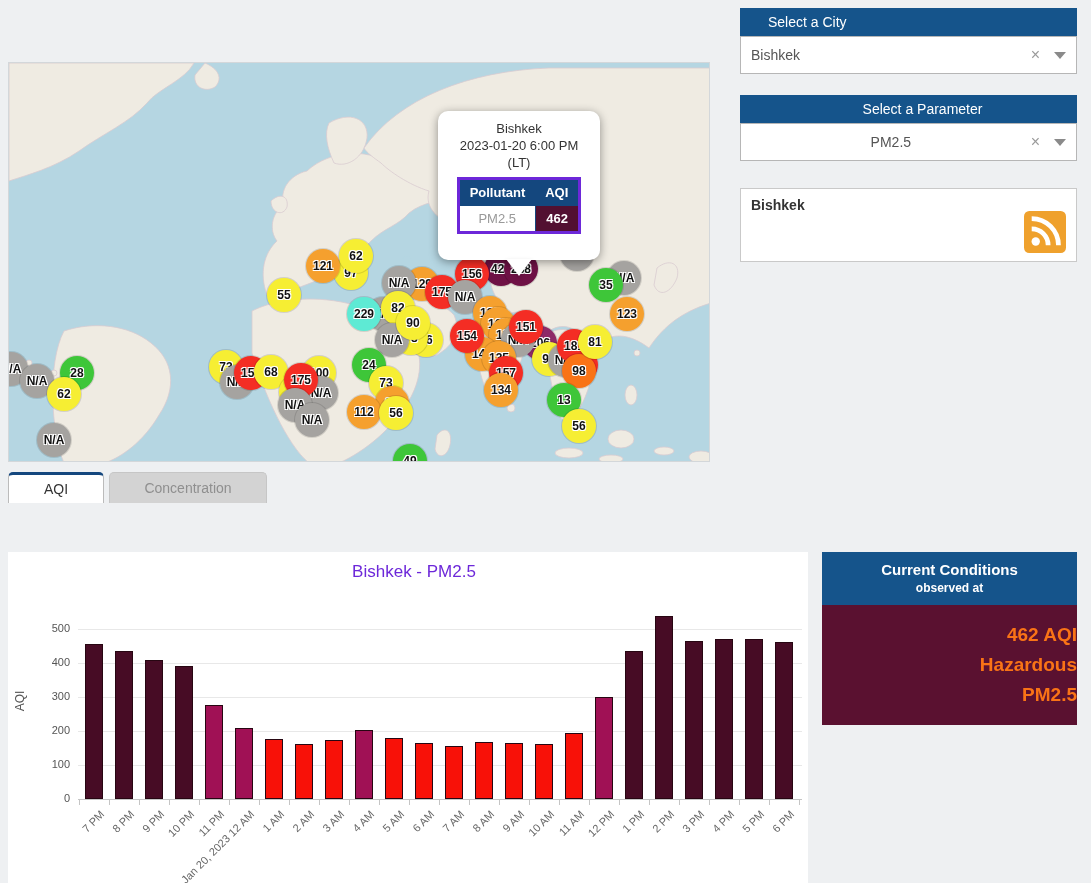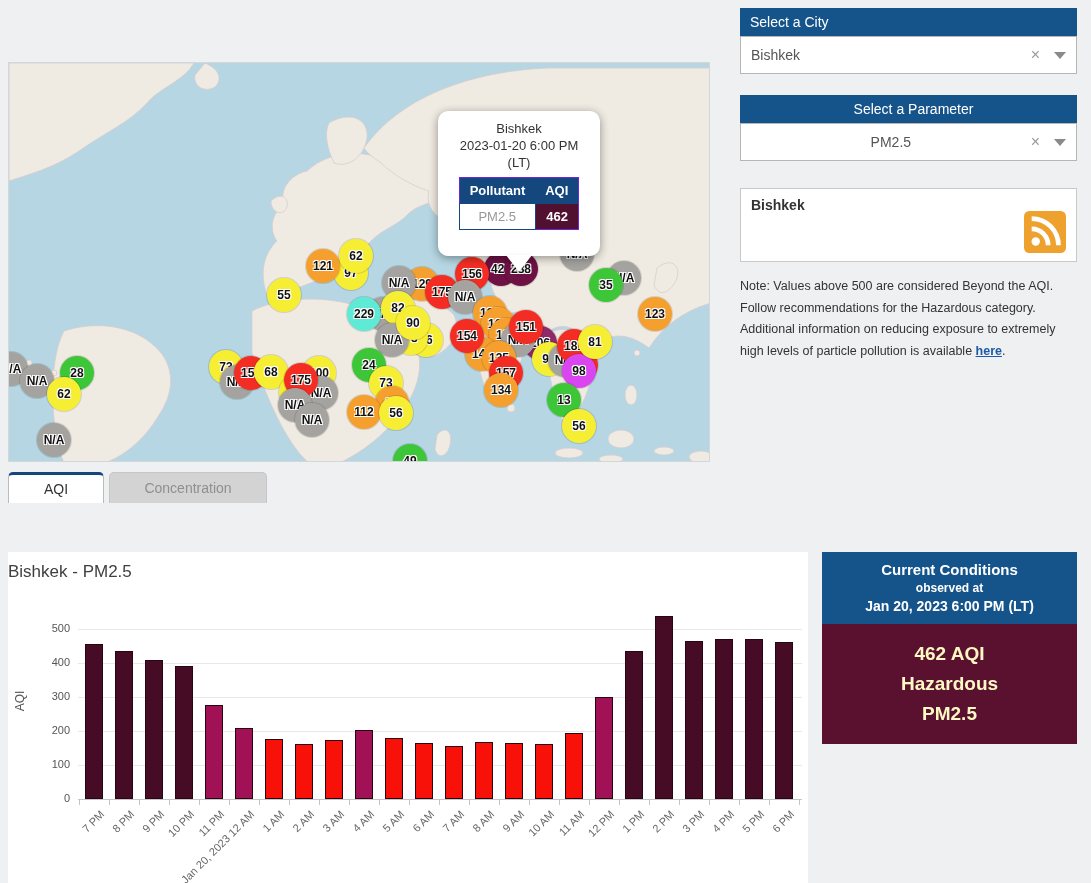--- a/index.html
+++ b/index.html
@@ -22,33 +22,33 @@
     display:flex; align-items:center; justify-content:center;
     font-size:12px; font-weight:bold; color:#111;
     text-shadow:-1px -1px 0 #fff,1px -1px 0 #fff,-1px 1px 0 #fff,1px 1px 0 #fff;
     box-shadow:0 0 0 1px rgba(0,0,0,.12); }
 
   
   .map-tooltip { position:absolute; left:429px; top:48px; width:162px; z-index:10;
     background:#fff; border-radius:10px; padding:9px 8px 10px;
     box-shadow:0 2px 10px rgba(0,0,0,.4); text-align:center; }
   .tt-title { font-size:13px; color:#333; line-height:17px; }
-  .tt-table { margin:6px auto 16px; border-collapse:collapse; border:1px solid #6d28d9; }
+  .tt-table { margin:6px auto 16px; border-collapse:collapse; border:3px solid #6d28d9; }
   .tt-table th { background:#14477e; color:#fff; font-size:13px; font-weight:bold; padding:5px 10px; }
   .tt-table td { font-size:13px; padding:5px 10px; text-align:center; }
   .tt-pollutant { color:#999; background:#fff; border:1px solid #14477e; }
   .tt-aqi { background:#521031; color:#fff; font-weight:bold; }
   .tt-arrow { position:absolute; left:50%; bottom:-16px; margin-left:-13px; width:0; height:0;
     border-left:13px solid transparent; border-right:13px solid transparent; border-top:17px solid #fff;
     filter:drop-shadow(0 2px 2px rgba(0,0,0,.2)); }
 
   
   .select-block { position:absolute; left:740px; width:337px; }
   .select-header { background:#15548b; color:#fff; font-size:14px; height:28px;
-    line-height:28px; padding-left:10px; }
+    line-height:28px; padding-left:28px; }
   .select-input { background:#fff; border:1px solid #b6b6b6; height:38px;
     display:flex; align-items:center; padding:0 10px; }
   .select-value { flex:1; font-size:14px; color:#555; }
   .clear-x { color:#9a9a9a; font-size:16px; margin-right:14px; cursor:pointer; }
   .dd-arrow { width:0; height:0; border-left:6px solid transparent; border-right:6px solid transparent;
     border-top:7px solid #8a8a8a; }
 
   .feed-card { position:absolute; left:740px; top:188px; width:337px; height:74px;
     background:#fff; border:1px solid #c9c9c9; padding:8px 10px; }
   .feed-title { font-size:14px; font-weight:bold; color:#333; }
@@ -64,39 +64,39 @@
     font-size:14px; border-top-left-radius:5px; border-top-right-radius:5px; cursor:pointer; }
   .tab.active { width:96px; background:#fff; color:#333; border:1px solid #bbb; border-bottom:none;
     border-top:3px solid #14477e; }
   .tab.inactive { background:#d3d3d3; color:#8f8f8f; border:1px solid #c6c6c6; border-bottom:none; }
   .tab.c { width:158px; } .tab.h { width:131px; }
   .learn-more { position:absolute; left:8px; top:513px; font-size:14px; color:#333; }
 
   
   .chart-card { position:absolute; left:8px; top:552px; width:800px; height:331px;
     background:#fff; overflow:hidden; }
-  .chart-title { position:absolute; left:0; top:10px; width:100%; 
-    font-size:17px; color:#404040; }
+  .chart-title { position:absolute; left:0; top:10px; width:100%; text-align:center;
+    font-size:17px; color:#6d28d9;padding-left:12px; }
   .yaxis-title { position:absolute; left:2px; top:142px; transform:rotate(-90deg);
     font-size:12px; color:#555; }
   .gridline { position:absolute; left:70px; width:724px; height:1px; background:#e8e8e8; }
   .gridline.baseline { background:#c5c5c5; }
   .ytick { position:absolute; left:18px; width:44px; text-align:right; font-size:11px; color:#555; }
   .xtick { position:absolute; width:1px; height:6px; background:#c5c5c5; }
   .bar { position:absolute; width:18px; border:1px solid #270612; }
   .xlabel { position:absolute; width:140px; text-align:right; font-size:11px; color:#666;
     transform:rotate(-45deg); transform-origin:100% 0; white-space:nowrap; }
 
   
   .cc-panel { position:absolute; left:822px; top:552px; width:255px; height:331px; overflow:hidden; }
   .cc-header { background:#15548b; color:#fff; text-align:center; padding:9px 6px 10px; }
   .cc-title { font-size:15px; font-weight:bold; }
   .cc-sub { font-size:12px; font-weight:bold; margin-top:3px; }
   .cc-date { font-size:14px; font-weight:bold; margin-top:3px; }
-  .cc-aqi { background:#5a1130; color:#fef9c3; text-align:center; height:120px; padding-top:15px; }
+  .cc-aqi { background:#5a1130; color:#f97316; text-align:right; height:120px; padding-top:15px; }
   .cc-aqi div { font-size:19px; font-weight:bold; line-height:30px; }
   .health-box { background:#fff; border:1px solid #1c4f86; margin-top:3px; padding:9px 12px 12px; }
   .health-title { font-size:13.5px; font-weight:bold; color:#222; text-align:center; }
   .health-text { font-size:13px; color:#333; line-height:22px; margin-top:8px; }
 </style>
 </head>
 <body>
 
 <div class="page">
 
@@ -166,27 +166,27 @@
         <div class="marker" style="left: 500px; top: 247px; background: rgb(244, 45, 36);">151</div>
         <div class="marker" style="left: 456px; top: 274px; background: rgb(245, 160, 46);">148</div>
         <div class="marker" style="left: 473px; top: 278px; background: rgb(245, 160, 46);">135</div>
         <div class="marker" style="left: 480px; top: 293px; background: rgb(244, 45, 36);">157</div>
         <div class="marker" style="left: 475px; top: 310px; background: rgb(245, 160, 46);">134</div>
         <div class="marker" style="left: 441px; top: 256px; background: rgb(244, 45, 36);">154</div>
         <div class="marker" style="left: 555px; top: 285px; background: rgb(244, 45, 36);"></div>
         <div class="marker" style="left: 523px; top: 279px; background: rgb(246, 238, 51);">93</div>
         <div class="marker" style="left: 539px; top: 280px; background: rgb(165, 163, 160);">N/A</div>
         <div class="marker" style="left: 548px; top: 266px; background: rgb(244, 45, 36);">181</div>
-        <div class="marker" style="left: 553px; top: 291px; background: #d946ef;">98</div>
+        <div class="marker" style="left: 553px; top: 291px; background: #f97316;">98</div>
         <div class="marker" style="left: 538px; top: 320px; background: rgb(62, 198, 57);">13</div>
         <div class="marker" style="left: 553px; top: 346px; background: rgb(246, 238, 51);">56</div>
         <div class="marker" style="left: 551px; top: 174px; background: rgb(165, 163, 160);">N/A</div>
         <div class="marker" style="left: 598px; top: 198px; background: rgb(165, 163, 160);">N/A</div>
         <div class="marker" style="left: 580px; top: 205px; background: rgb(62, 198, 57);">35</div>
-        <div class="marker" style="left: 601px; top: 234px; background: rgb(245, 160, 46); margin-left: 28px;">123</div>
+        <div class="marker" style="left: 601px; top: 234px; background: rgb(245, 160, 46);">123</div>
         <div class="marker" style="left: 569px; top: 262px; background: rgb(246, 238, 51);">81</div>
         <div class="marker" style="left: 200px; top: 287px; background: rgb(246, 238, 51);">73</div>
         <div class="marker" style="left: 211px; top: 302px; background: rgb(165, 163, 160);">N/A</div>
         <div class="marker" style="left: 225px; top: 293px; background: rgb(244, 45, 36);">154</div>
         <div class="marker" style="left: 245px; top: 292px; background: rgb(246, 238, 51);">68</div>
         <div class="marker" style="left: 293px; top: 293px; background: rgb(246, 238, 51);">100</div>
         <div class="marker" style="left: 284px; top: 315px; background: rgb(245, 160, 46);"></div>
         <div class="marker" style="left: 270px; top: 312px; background: rgb(246, 238, 51);">91</div>
         <div class="marker" style="left: 295px; top: 313px; background: rgb(165, 163, 160);">N/A</div>
         <div class="marker" style="left: 275px; top: 300px; background: rgb(244, 45, 36);">175</div>
@@ -243,21 +243,20 @@
   <div class="feed-card">
     <div class="feed-title">Bishkek</div>
     <svg class="rss" viewBox="0 0 24 24">
       <rect width="24" height="24" rx="3" fill="#efa12d"></rect>
       <circle cx="6.7" cy="17.4" r="2.4" fill="#fff"></circle>
       <path d="M4.4 10.2 a9.4 9.4 0 0 1 9.4 9.4" stroke="#fff" stroke-width="2.7" fill="none"></path>
       <path d="M4.4 4.3 a15.3 15.3 0 0 1 15.3 15.3" stroke="#fff" stroke-width="2.7" fill="none"></path>
     </svg>
   </div>
 
-  <div class="note-right"><span>Note: Values above 500 are considered Beyond the AQI. Follow recommendations for the Hazardous category. Additional information on reducing exposure to extremely high levels of particle pollution is available </span><a class="link">here</a><span>.</span></div>
 
   <div class="tabs">
     <div class="tab active">AQI</div>
     <div class="tab inactive c">Concentration</div>
   </div>
 
 
   <div class="chart-card" id="chart-plot">
     <div class="chart-title">Bishkek - PM2.5</div>
     <div class="yaxis-title">AQI</div>
@@ -345,21 +344,20 @@
       <div class="xlabel" style="left: 550px; top: 256px;">3 PM</div>
       <div class="xlabel" style="left: 580px; top: 256px;">4 PM</div>
       <div class="xlabel" style="left: 610px; top: 256px;">5 PM</div>
       <div class="xlabel" style="left: 640px; top: 256px;">6 PM</div>
     </div>
 
   <div class="cc-panel">
     <div class="cc-header">
       <div class="cc-title">Current Conditions</div>
       <div class="cc-sub">observed at</div>
-      <div class="cc-date">Jan 20, 2023 6:00 PM (LT)</div>
     </div>
     <div class="cc-aqi">
       <div>462 AQI</div>
       <div>Hazardous</div>
       <div>PM2.5</div>
     </div>
 
   </div>
 
 </div>

